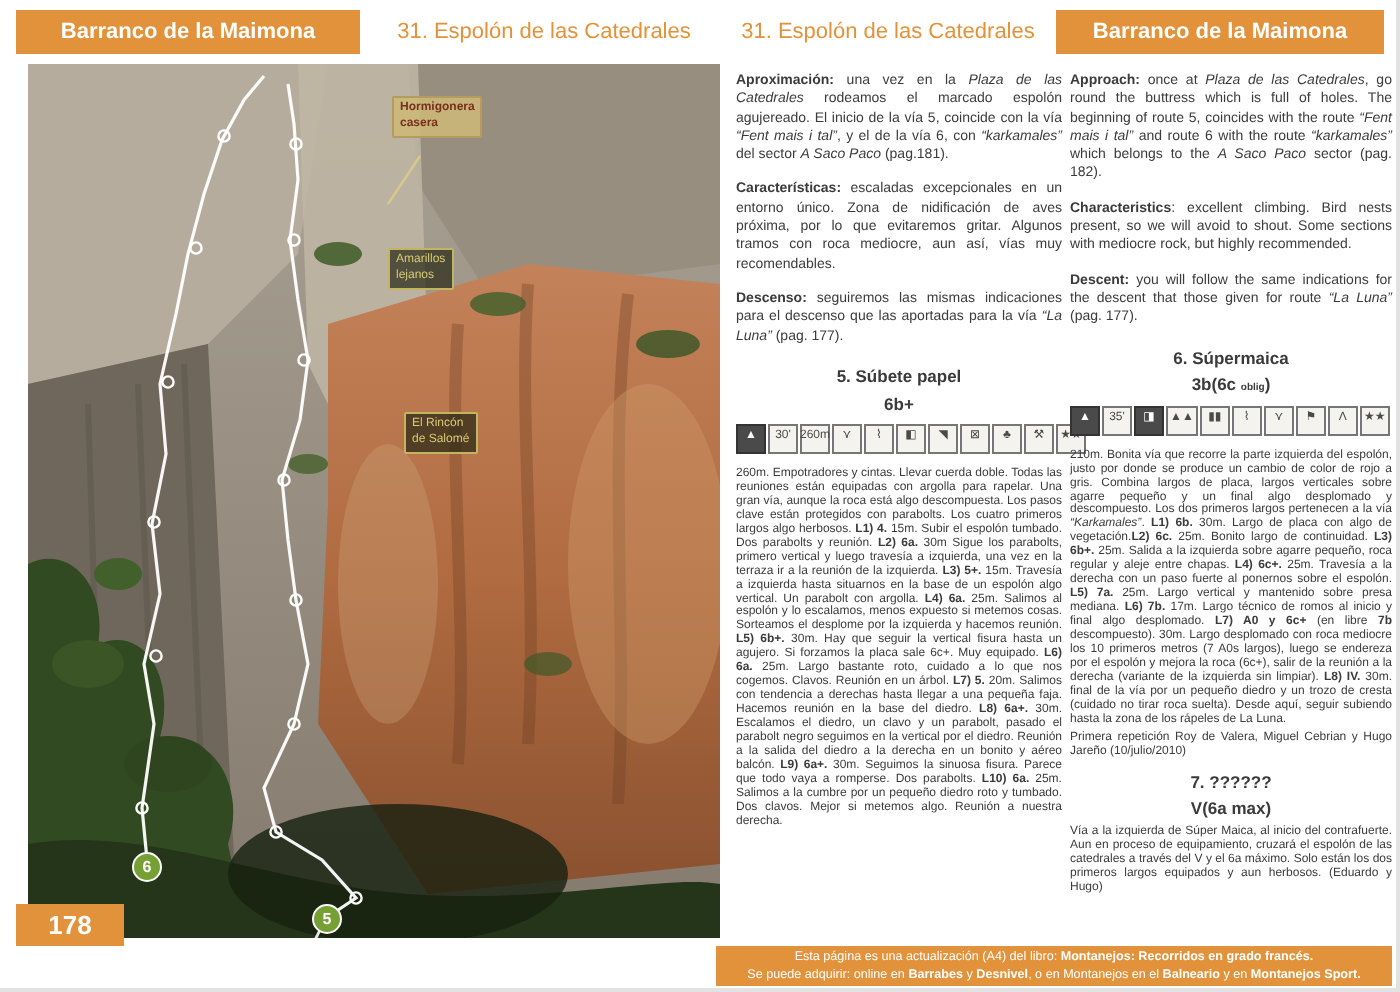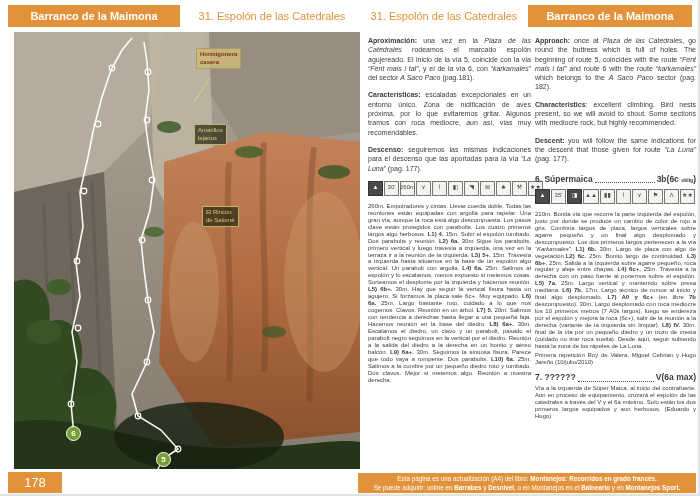--- a/index.html
+++ b/index.html
@@ -24,31 +24,31 @@
   .plabel.tan{background:rgba(205,184,120,0.88);color:#7a2f1d;font-weight:bold;border:1px solid #b49c5e;}
   .plabel.darkl{background:rgba(40,40,22,0.72);color:#d8cb70;border:1px solid #c3b55f;}
   
   .col{position:absolute;top:36px;font-size:7px;line-height:1.33;text-align:justify;}
   .col-es{left:368px;width:163px;}
   .col-en{left:535px;width:161px;}
   .col p{margin:0 0 8px 0;}
   .b{font-weight:bold;}
   .i{font-style:italic;}
   .sm{font-size:5px;}
-  .rheader{display:flex;align-items:flex-end;font-weight:bold;font-size:8.5px;margin:10px 0 0 0;white-space:nowrap;}
+  .rheader{display:flex;align-items:center;font-weight:bold;font-size:8.5px;margin:10px 0 0 0;white-space:nowrap;flex-direction:column;}
   .leader{flex:1;border-bottom:1.6px dotted #4a4a4a;margin:0 2px 1.5px 2px;}
   .icons{display:flex;gap:1px;margin:4px 0 7px 0;}
   .ic{min-width:11px;height:13px;border:1px solid #767676;background:#f5f3ef;color:#4a4a4a;
       font-size:6px;display:flex;align-items:center;justify-content:center;padding:0 1px;box-sizing:content-box;}
   .ic.dark{background:#4a4a4a;color:#fff;border-color:#333;}
   p.desc{font-size:6px;line-height:1.16;margin:0;}
   p.rep{font-size:6px;line-height:1.16;margin:2px 0 0 0;}
   
-  .pagenum{position:absolute;left:8px;top:472px;width:54px;height:21px;background:#E2923A;color:#fff;
-           font-weight:normal;font-size:13px;display:flex;align-items:center;justify-content:center;}
+  .pagenum{position:absolute;left:8px;top:452px;width:54px;height:21px;background:#E2923A;color:#fff;
+           font-weight:bold;font-size:13px;display:flex;align-items:center;justify-content:center;}
   .fbox{position:absolute;left:358px;top:473px;width:338px;height:20px;background:#E2923A;color:#fff;
         font-size:6.3px;line-height:1.45;text-align:center;display:flex;flex-direction:column;justify-content:center;}
 </style>
 </head>
 <body>
 
 <div class="page">
 
   <div class="tab left">Barranco de la Maimona</div>
   <div class="ctitle cl">31. Espolón de las Catedrales</div>
@@ -128,20 +128,25 @@
     </div>
     <div class="badge" style="left:52px;top:394px;">6</div>
     <div class="badge" style="left:142px;top:420px;">5</div>
   </div>
 
   <div class="col col-es">
     <p><span class="b">Aproximación: </span><span>una vez en la </span><span class="i">Plaza de las Catedrales</span><span> rodeamos el marcado espolón agujereado. El inicio de la vía 5, coincide con la vía </span><span class="i">“Fent mais i tal”</span><span>, y el de la vía 6, con </span><span class="i">“karkamales”</span><span> del sector </span><span class="i">A Saco Paco</span><span> (pag.181).</span></p>
     <p><span class="b">Características: </span><span>escaladas excepcionales en un entorno único. Zona de nidificación de aves próxima, por lo que evitaremos gritar. Algunos tramos con roca mediocre,  aun así, vías muy recomendables.</span></p>
     <p><span class="b">Descenso: </span><span>seguiremos las mismas indicaciones para el descenso que las aportadas para la vía </span><span class="i">“La Luna”</span><span> (pag. 177).</span></p>
 
+    <div class="rheader">
+      <span>5. Súbete papel</span>
+      <span class="leader"></span>
+      <span>6b+</span>
+    </div>
     <div class="icons">
       <span class="ic dark">▲</span>
       <span class="ic">30'</span>
       <span class="ic">260m</span>
       <span class="ic">⋎</span>
       <span class="ic">⌇</span>
       <span class="ic">◧</span>
       <span class="ic">◥</span>
       <span class="ic">⊠</span>
       <span class="ic">♣</span>

